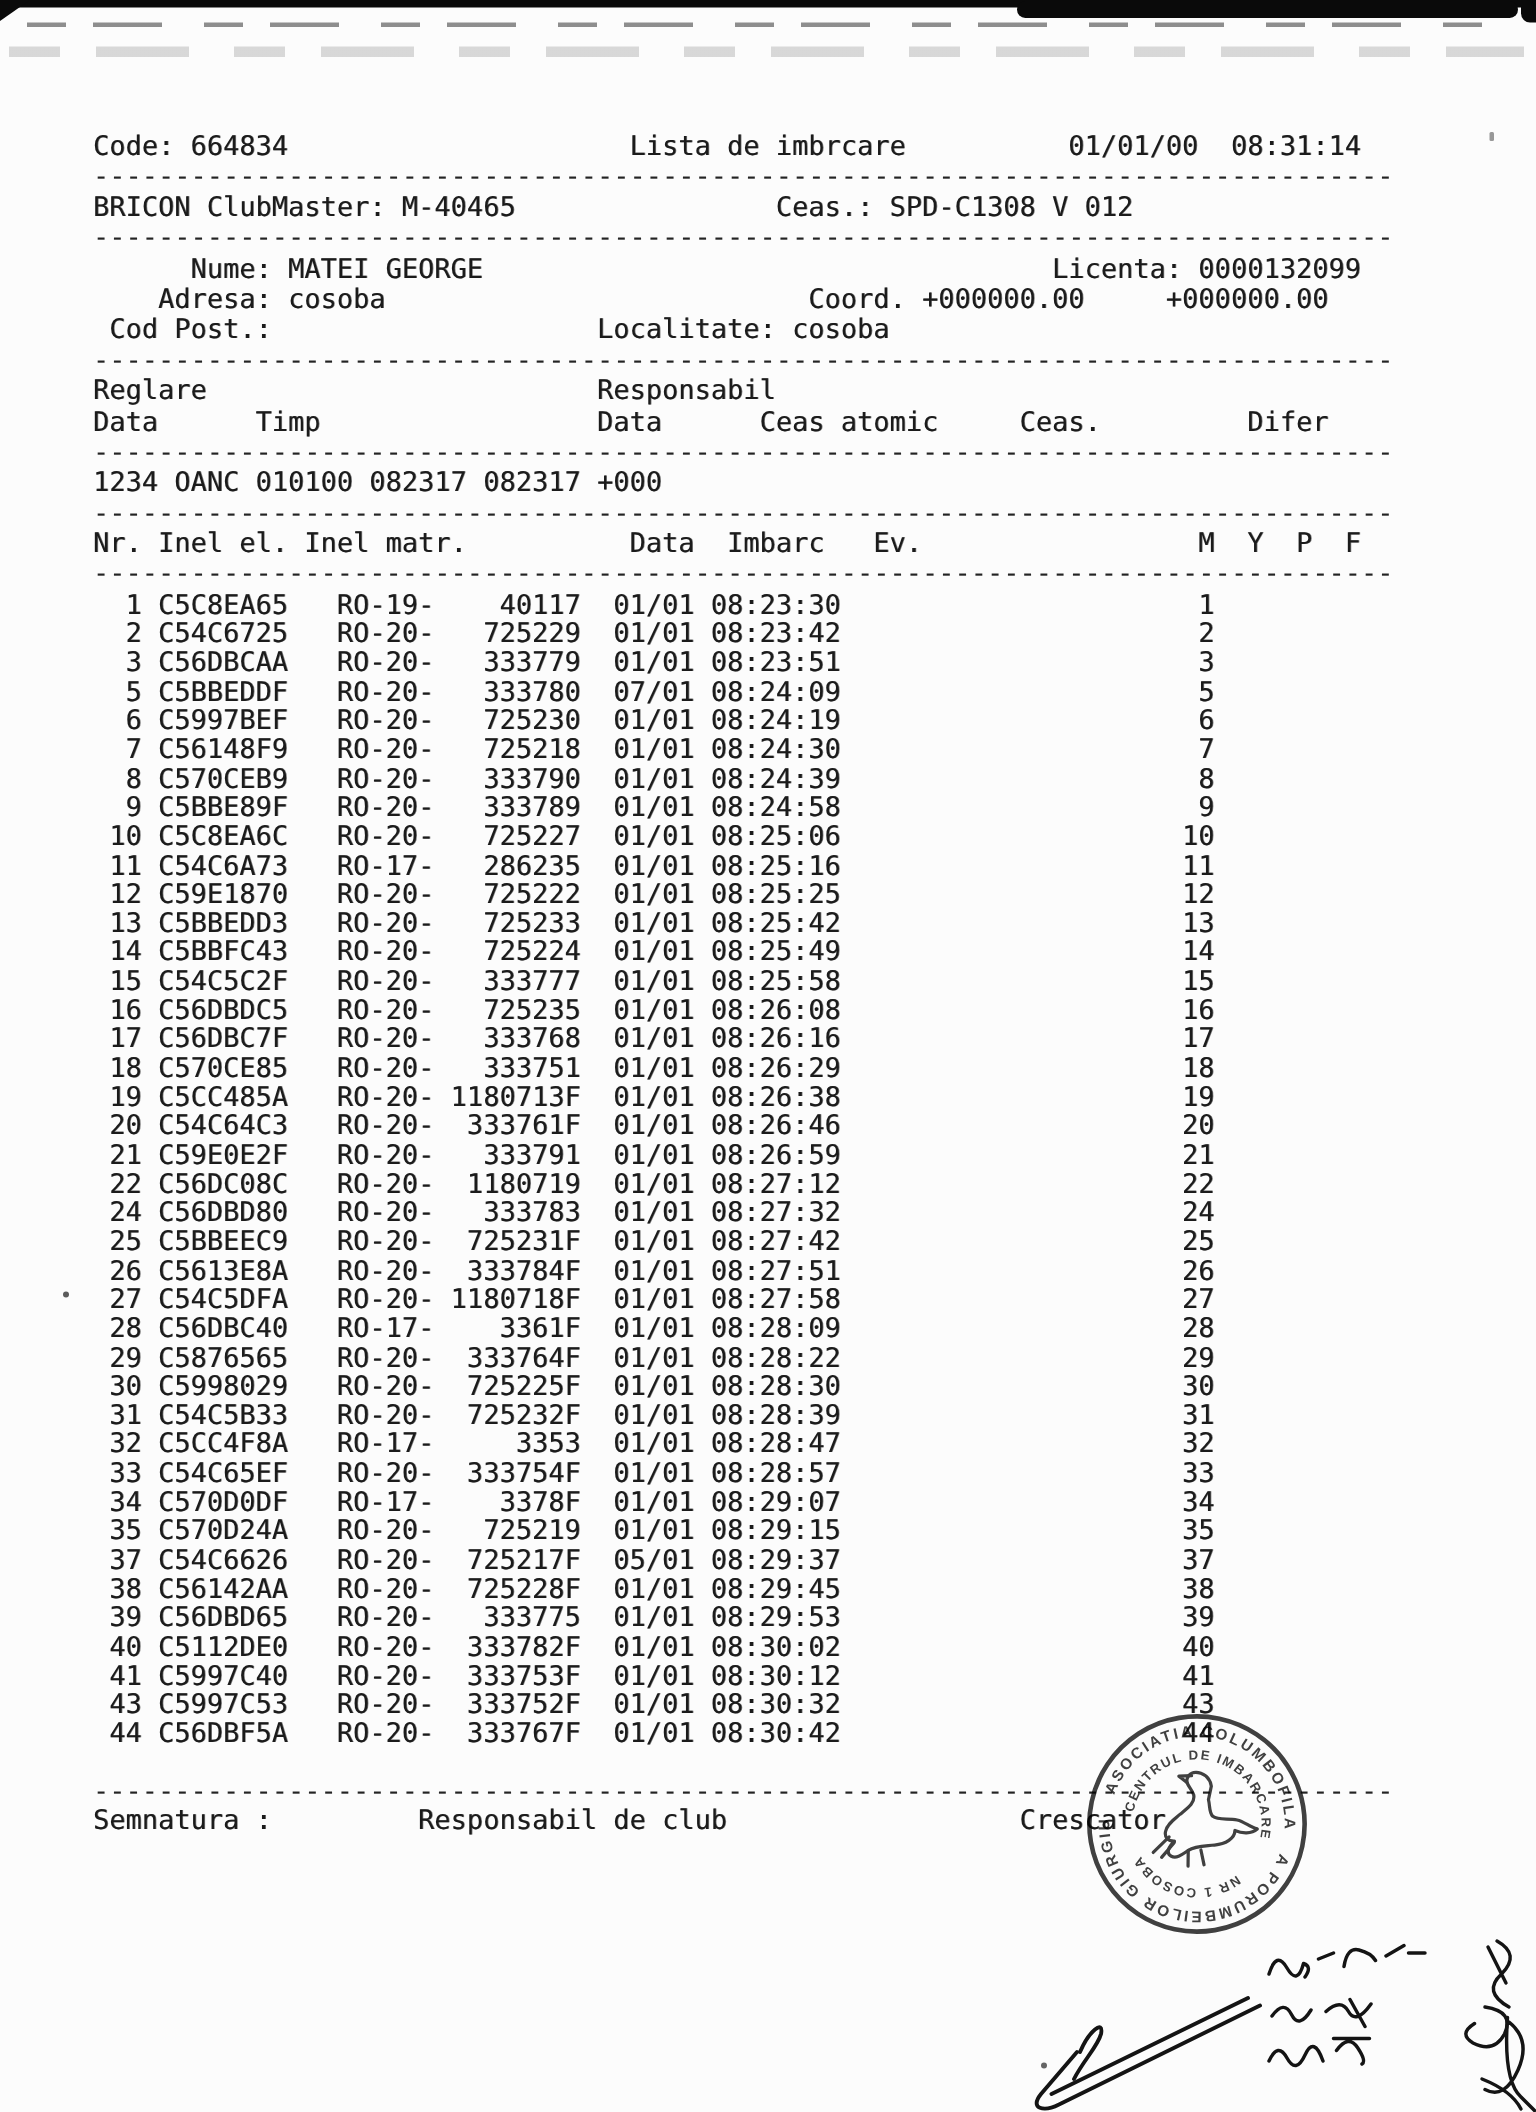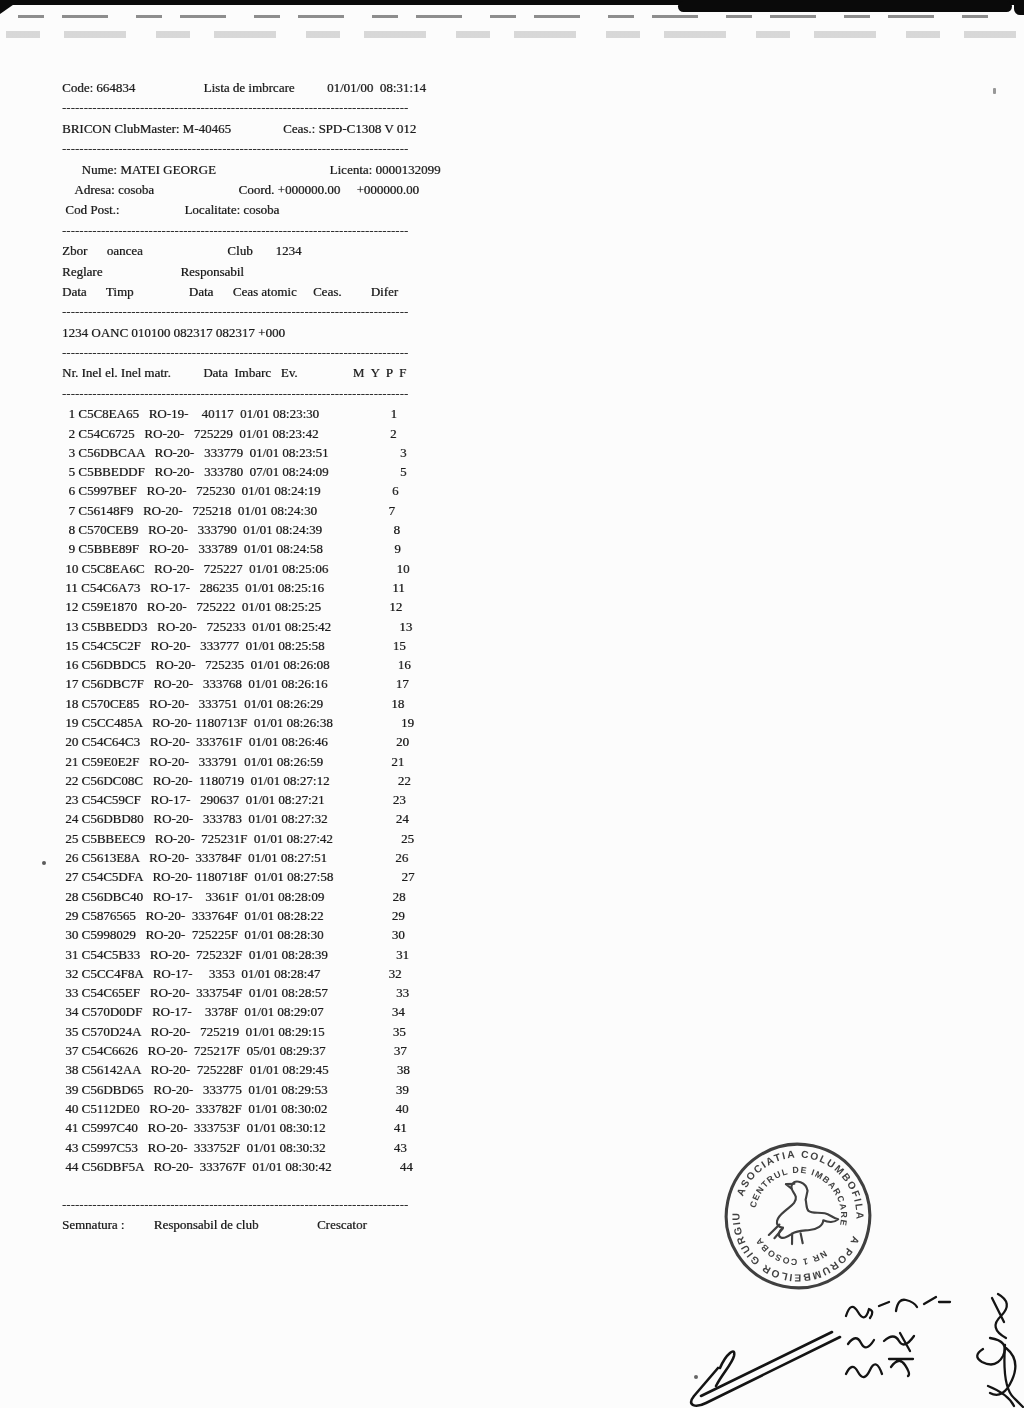--- a/index.html
+++ b/index.html
@@ -15,22 +15,22 @@
   .top-streak-1{position:absolute;top:15px;left:18px;width:988px;height:3px;opacity:.6;
     background:repeating-linear-gradient(90deg,#444 0 26px,transparent 26px 44px,#444 44px 90px,transparent 90px 118px);}
   .top-streak-2{position:absolute;top:31px;left:6px;width:1010px;height:7px;opacity:.18;
     background:repeating-linear-gradient(90deg,#333 0 34px,transparent 34px 58px,#333 58px 120px,transparent 120px 150px);}
   .speck{position:absolute;background:#333;border-radius:50%;}
   .speck-a{left:42px;top:861px;width:4px;height:4px;opacity:.8;}
   .speck-b{left:694px;top:1375px;width:4px;height:4px;opacity:.75;}
   .speck-c{left:993px;top:88px;width:3px;height:6px;opacity:.5;border-radius:1px;}
 
   
-  #doc{position:absolute;left:62px;top:78px;font-size:13px;
-    text-shadow:0.5px 0 0 rgba(20,20,20,0.55);font-family:Liberation Serif, serif;}
+  #doc{position:absolute;left:62px;top:88px;font-size:18px;
+    text-shadow:0.5px 0 0 rgba(20,20,20,0.55);}
   #doc .ln{white-space:pre;}
   #doc .hl{height:20.4px;line-height:20.4px;}
   #doc .tl{height:19.3px;line-height:19.3px;}
   #doc .sep{color:#232323;text-shadow:none;}
 
   
   .stamp{position:absolute;left:716px;top:1134px;width:164px;height:164px;
     opacity:.88;mix-blend-mode:multiply;transform:rotate(12deg);}
   .stamp-ring{fill:none;stroke:#262626;stroke-width:3;}
   .stamp text{fill:#262626;font-family:"Liberation Sans",sans-serif;font-weight:bold;}
@@ -61,49 +61,48 @@
 
   <div id="doc">
       <div class="ln hl">Code: 664834                     Lista de imbrcare          01/01/00  08:31:14</div>
       <div class="ln hl sep">--------------------------------------------------------------------------------</div>
       <div class="ln hl">BRICON ClubMaster: M-40465                Ceas.: SPD-C1308 V 012</div>
       <div class="ln hl sep">--------------------------------------------------------------------------------</div>
       <div class="ln hl">      Nume: MATEI GEORGE                                   Licenta: 0000132099</div>
       <div class="ln hl">    Adresa: cosoba                          Coord. +000000.00     +000000.00</div>
       <div class="ln hl"> Cod Post.:                    Localitate: cosoba</div>
       <div class="ln hl sep">--------------------------------------------------------------------------------</div>
-      <div class="ln hl">Zbor      oancea                          Club       1234</div>
       <div class="ln hl">Reglare                        Responsabil</div>
       <div class="ln hl">Data      Timp                 Data      Ceas atomic     Ceas.         Difer</div>
       <div class="ln hl sep">--------------------------------------------------------------------------------</div>
       <div class="ln hl">1234 OANC 010100 082317 082317 +000</div>
       <div class="ln hl sep">--------------------------------------------------------------------------------</div>
       <div class="ln hl">Nr. Inel el. Inel matr.          Data  Imbarc   Ev.                 M  Y  P  F</div>
       <div class="ln hl sep">--------------------------------------------------------------------------------</div>
       <div class="ln tl">  1 C5C8EA65   RO-19-    40117  01/01 08:23:30                      1</div>
       <div class="ln tl">  2 C54C6725   RO-20-   725229  01/01 08:23:42                      2</div>
       <div class="ln tl">  3 C56DBCAA   RO-20-   333779  01/01 08:23:51                      3</div>
       <div class="ln tl">  5 C5BBEDDF   RO-20-   333780  07/01 08:24:09                      5</div>
       <div class="ln tl">  6 C5997BEF   RO-20-   725230  01/01 08:24:19                      6</div>
       <div class="ln tl">  7 C56148F9   RO-20-   725218  01/01 08:24:30                      7</div>
       <div class="ln tl">  8 C570CEB9   RO-20-   333790  01/01 08:24:39                      8</div>
       <div class="ln tl">  9 C5BBE89F   RO-20-   333789  01/01 08:24:58                      9</div>
       <div class="ln tl"> 10 C5C8EA6C   RO-20-   725227  01/01 08:25:06                     10</div>
       <div class="ln tl"> 11 C54C6A73   RO-17-   286235  01/01 08:25:16                     11</div>
       <div class="ln tl"> 12 C59E1870   RO-20-   725222  01/01 08:25:25                     12</div>
       <div class="ln tl"> 13 C5BBEDD3   RO-20-   725233  01/01 08:25:42                     13</div>
+      <div class="ln tl"> 14 C5BBFC43   RO-20-   725224  01/01 08:25:49                     14</div>
       <div class="ln tl"> 15 C54C5C2F   RO-20-   333777  01/01 08:25:58                     15</div>
       <div class="ln tl"> 16 C56DBDC5   RO-20-   725235  01/01 08:26:08                     16</div>
       <div class="ln tl"> 17 C56DBC7F   RO-20-   333768  01/01 08:26:16                     17</div>
       <div class="ln tl"> 18 C570CE85   RO-20-   333751  01/01 08:26:29                     18</div>
       <div class="ln tl"> 19 C5CC485A   RO-20- 1180713F  01/01 08:26:38                     19</div>
       <div class="ln tl"> 20 C54C64C3   RO-20-  333761F  01/01 08:26:46                     20</div>
       <div class="ln tl"> 21 C59E0E2F   RO-20-   333791  01/01 08:26:59                     21</div>
       <div class="ln tl"> 22 C56DC08C   RO-20-  1180719  01/01 08:27:12                     22</div>
-      <div class="ln tl"> 23 C54C59CF   RO-17-   290637  01/01 08:27:21                     23</div>
       <div class="ln tl"> 24 C56DBD80   RO-20-   333783  01/01 08:27:32                     24</div>
       <div class="ln tl"> 25 C5BBEEC9   RO-20-  725231F  01/01 08:27:42                     25</div>
       <div class="ln tl"> 26 C5613E8A   RO-20-  333784F  01/01 08:27:51                     26</div>
       <div class="ln tl"> 27 C54C5DFA   RO-20- 1180718F  01/01 08:27:58                     27</div>
       <div class="ln tl"> 28 C56DBC40   RO-17-    3361F  01/01 08:28:09                     28</div>
       <div class="ln tl"> 29 C5876565   RO-20-  333764F  01/01 08:28:22                     29</div>
       <div class="ln tl"> 30 C5998029   RO-20-  725225F  01/01 08:28:30                     30</div>
       <div class="ln tl"> 31 C54C5B33   RO-20-  725232F  01/01 08:28:39                     31</div>
       <div class="ln tl"> 32 C5CC4F8A   RO-17-     3353  01/01 08:28:47                     32</div>
       <div class="ln tl"> 33 C54C65EF   RO-20-  333754F  01/01 08:28:57                     33</div>

